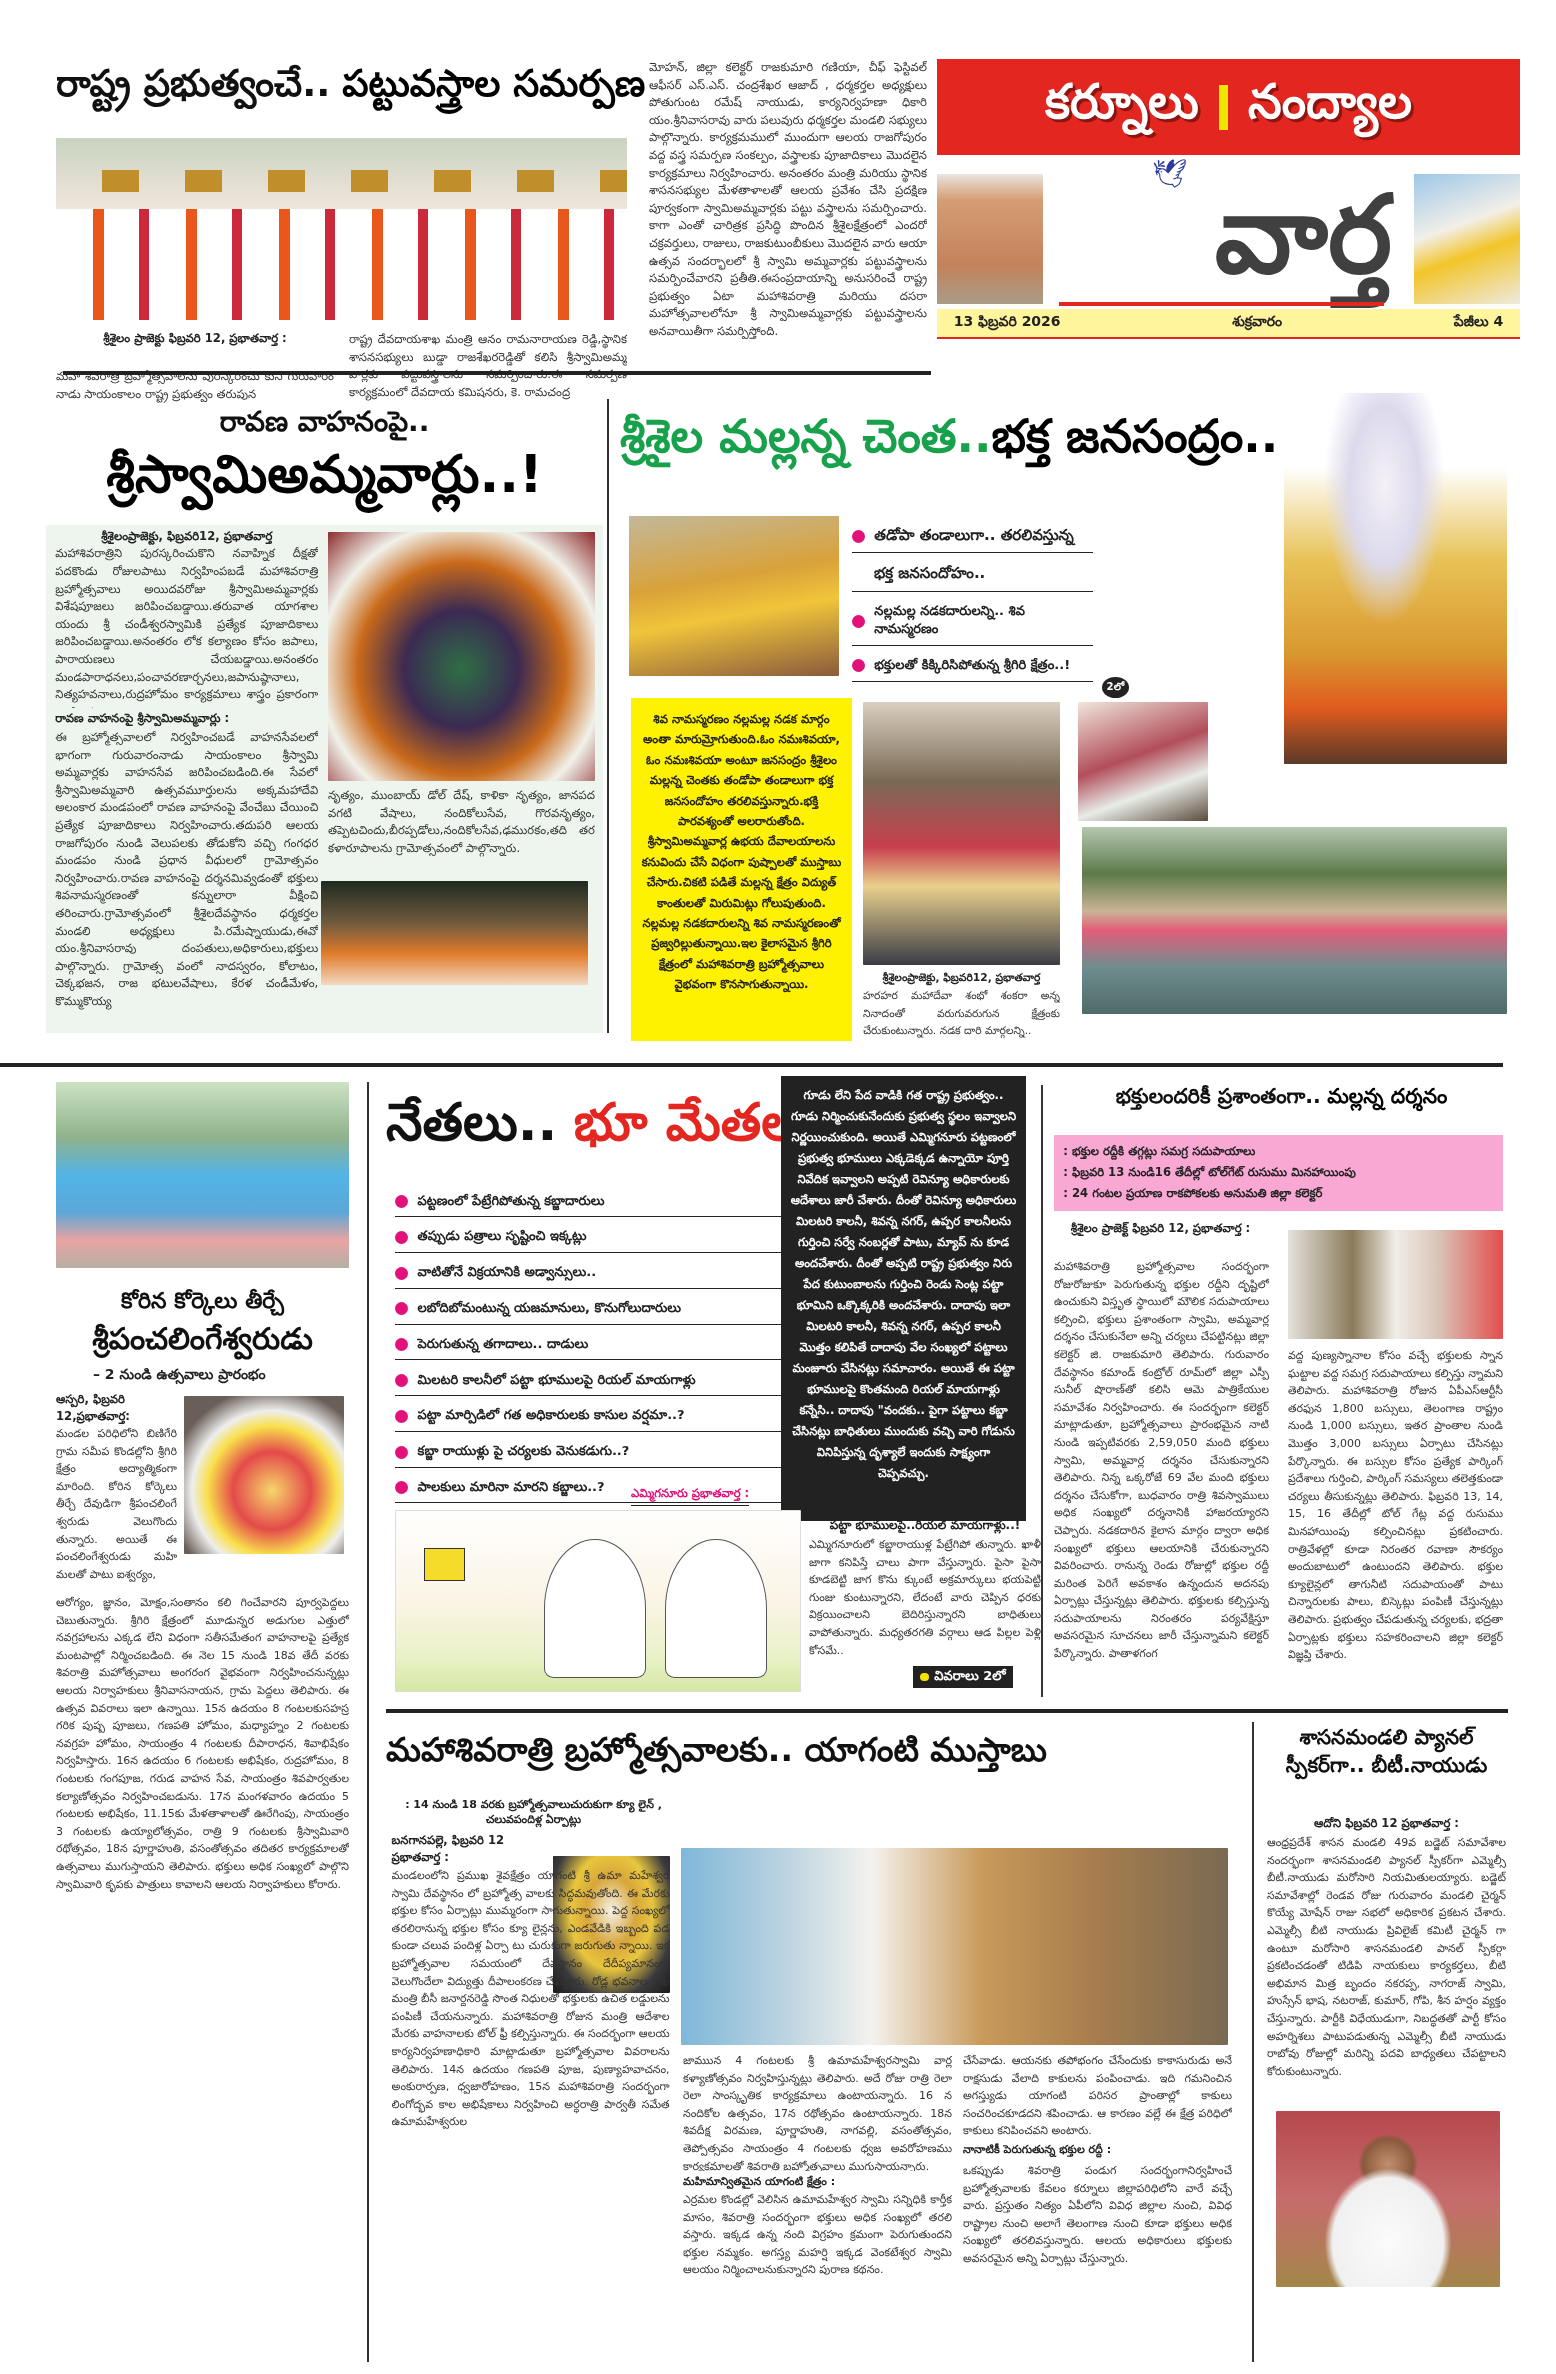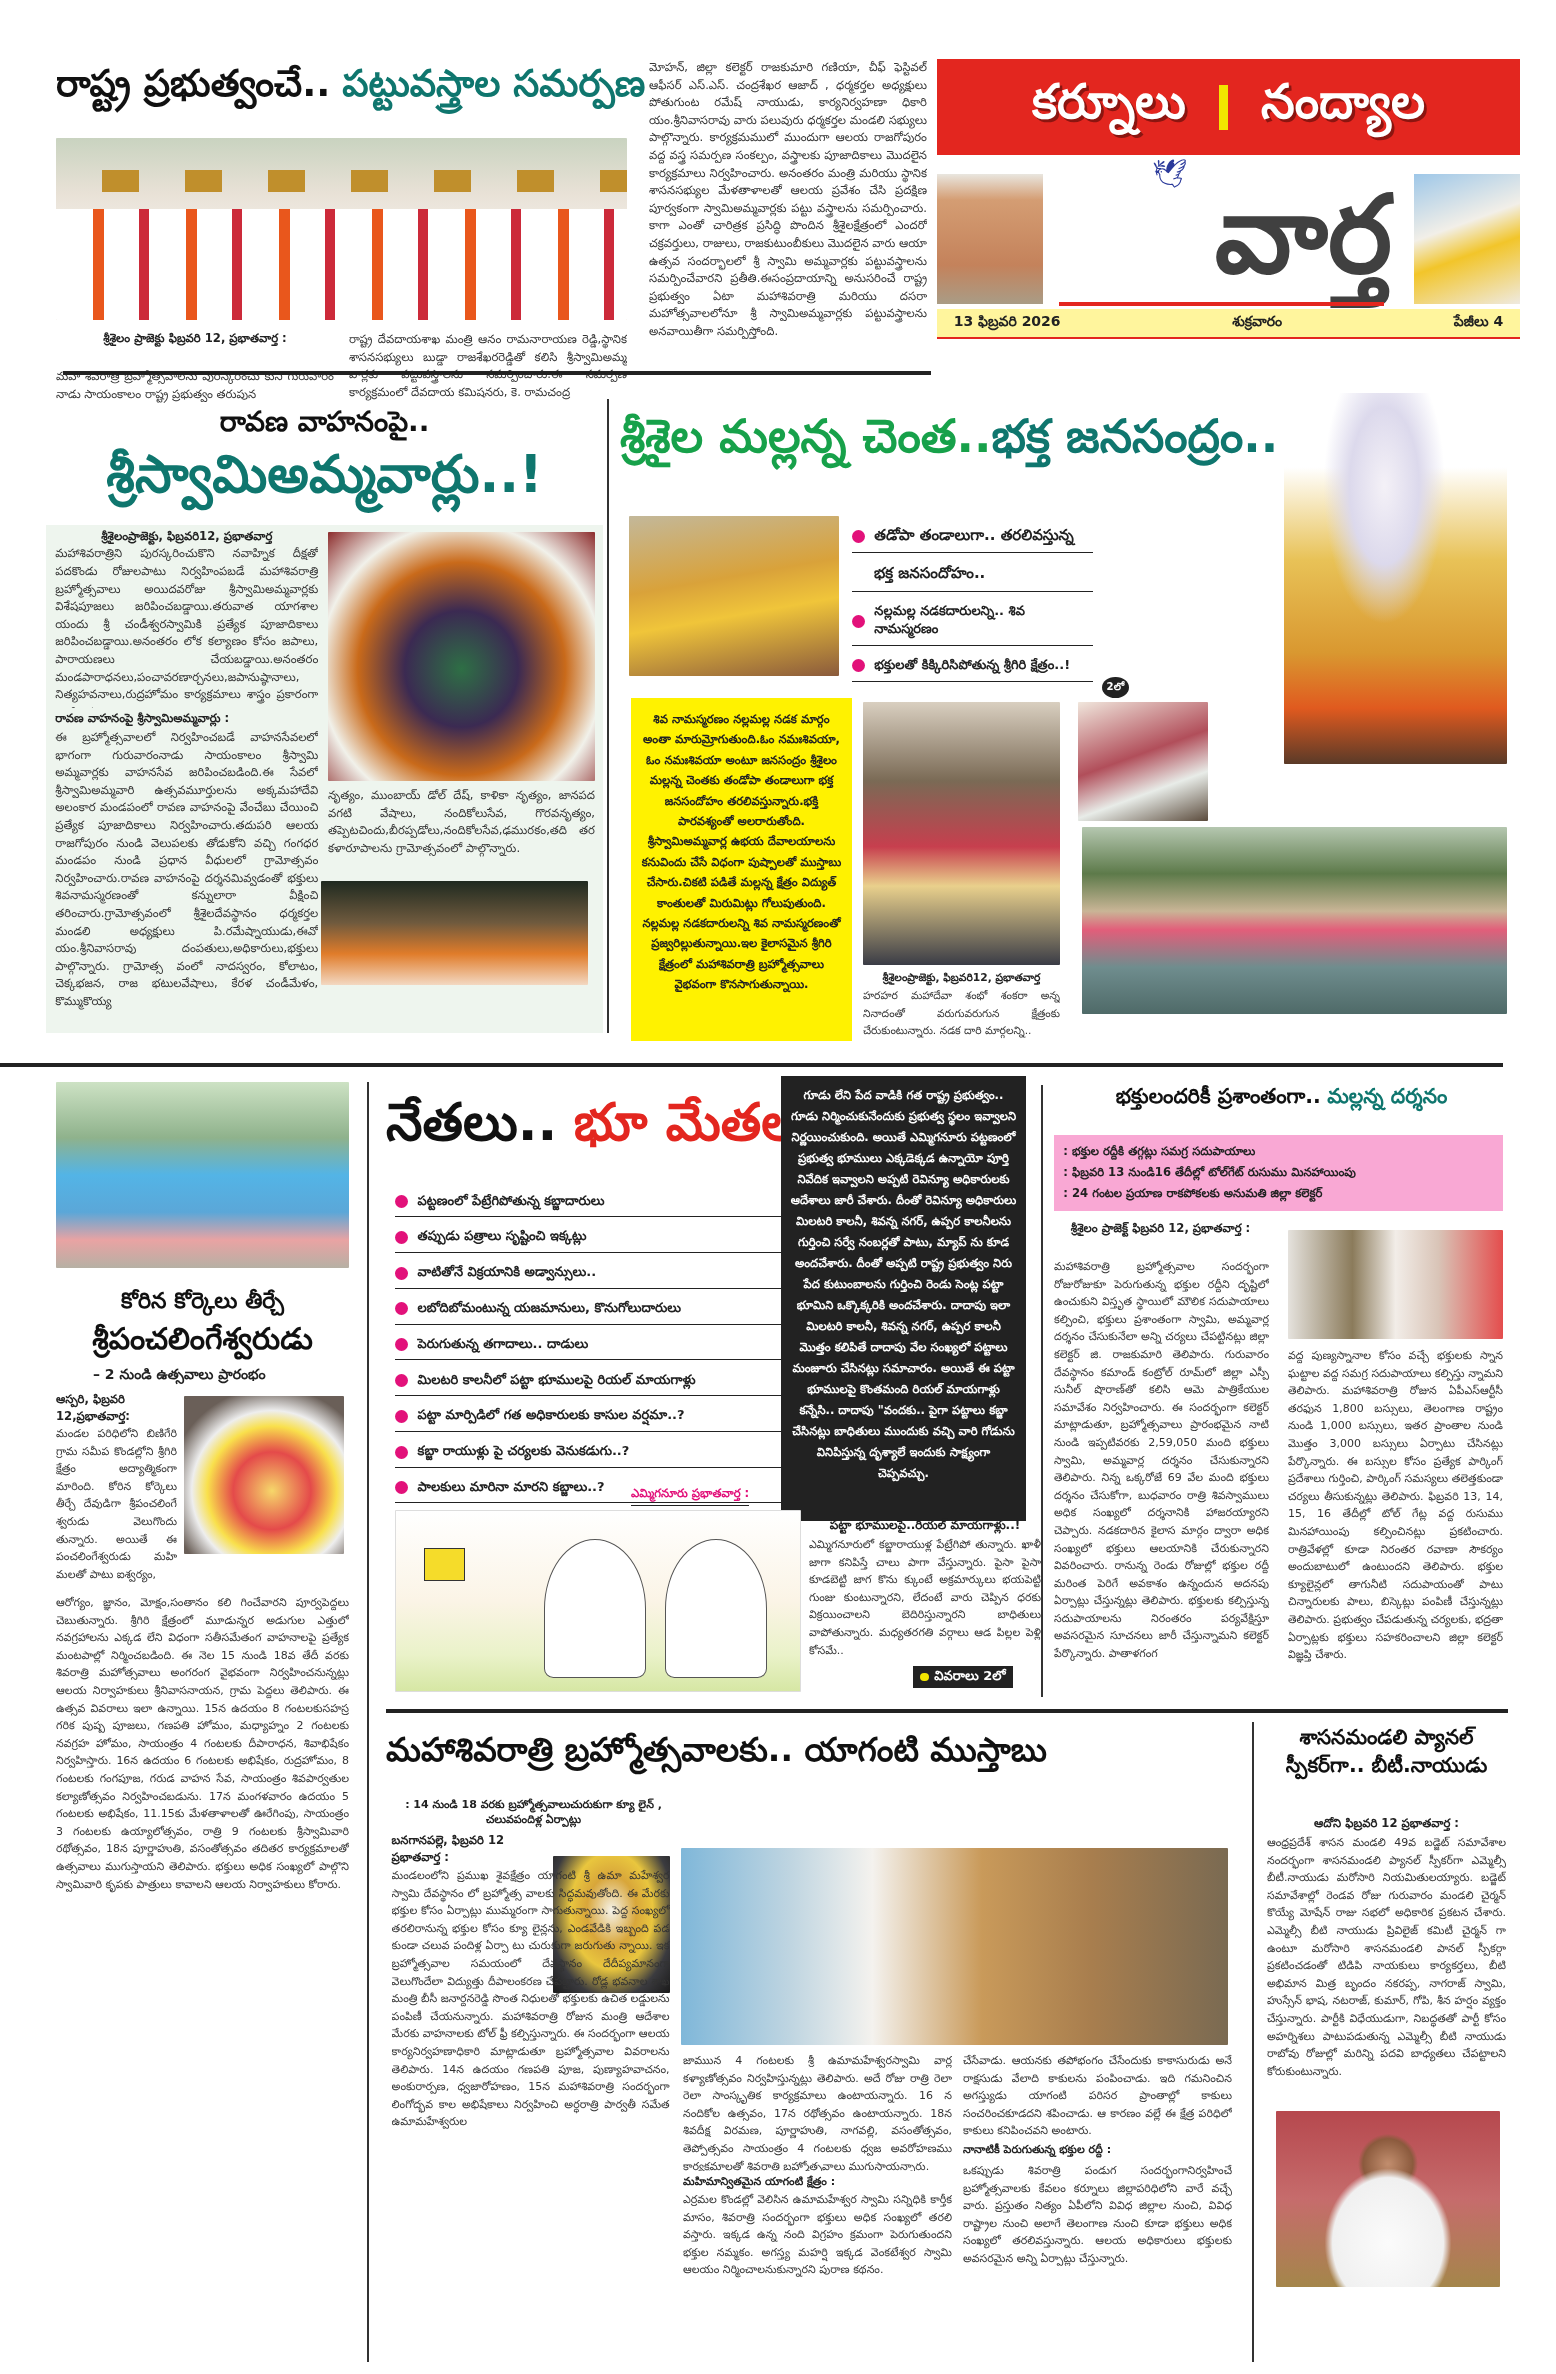--- a/index.html
+++ b/index.html
@@ -7,21 +7,21 @@
   body{font-family:"DejaVu Sans",sans-serif;color:#222;position:relative}
   .abs{position:absolute}
   .body-text{font-size:11.6px;line-height:17.6px;text-align:justify;color:#333;overflow:hidden}
   .rule{position:absolute;background:#222;height:3.7px}
   .vrule{position:absolute;background:#333;width:1.9px}
   .photo{position:absolute;border-radius:0.9px;overflow:hidden}
   .dateline{font-weight:bold;font-size:11.6px;text-align:center;color:#222}
   .bullet-row{display:flex;align-items:center;gap:9.3px;font-size:15px;font-weight:bold;padding:5.6px 0;border-bottom:1.9px solid #222;margin-bottom:5.6px}
   .dot{width:13px;height:13px;border-radius:50%;background:#e2117a;flex:0 0 13px}
   .h-black{color:#111;font-weight:bold}
-  .h-pink{color:#0f766e;font-weight:bold}
+  .h-pink{color:#000000;font-weight:bold}
   .h-green{color:#17a14a;font-weight:bold}
   .h-red{color:#e3261f;font-weight:bold}
 </style>
 </head>
 <body>
 
 <div class="abs" style="left:56px;top:56px;width:575px;height:352px">
   <div style="font-size:37px;white-space:nowrap;line-height:56px">
     <span class="h-black">రాష్ట్ర ప్రభుత్వంచే..</span>
     <span class="h-pink">పట్టువస్త్రాల సమర్పణ</span>
@@ -31,21 +31,21 @@
     <div style="position:absolute;left:0;right:0;top:32px;height:22px;background:repeating-linear-gradient(90deg,transparent 0 46px,#c08f2c 46px 83px)"></div>
   </div>
   <div class="dateline" style="position:absolute;left:37px;top:275px;width:204px">శ్రీశైలం ప్రాజెక్టు ఫిబ్రవరి 12, ప్రభాతవార్త :</div>
   <div class="body-text" style="position:absolute;left:0;top:312px;width:278px;height:37px">మహా శివరాత్రి బ్రహ్మోత్సవాలను పురస్కరించు కుని గురువారం నాడు సాయంకాలం రాష్ట్ర ప్రభుత్వం తరుపున</div>
   <div class="body-text" style="position:absolute;left:293px;top:275px;width:278px;height:74px">రాష్ట్ర దేవదాయశాఖ మంత్రి ఆనం రామనారాయణ రెడ్డి,స్థానిక శాసనసభ్యులు బుడ్డా రాజశేఖరరెడ్డితో కలిసి శ్రీస్వామిఅమ్మ వార్లకు పట్టువస్త్రాలను సమర్పించారు.ఈ సమర్పణ కార్యక్రమంలో దేవదాయ కమిషనరు, కె. రామచంద్ర</div>
 </div>
 <div class="body-text" style="left:649px;top:59px;width:278px;height:299px;position:absolute">మోహన్, జిల్లా కలెక్టర్ రాజకుమారి గణియా, చీఫ్ ఫెస్టివల్ ఆఫీసర్ ఎస్.ఎస్. చంద్రశేఖర ఆజాద్ , ధర్మకర్తల అధ్యక్షులు పోతుగుంట రమేష్ నాయుడు, కార్యనిర్వహణా ధికారి యం.శ్రీనివాసరావు వారు పలువురు ధర్మకర్తల మండలి సభ్యులు పాల్గొన్నారు. కార్యక్రమములో ముందుగా ఆలయ రాజగోపురం వద్ద వస్త్ర సమర్పణ సంకల్పం, వస్త్రాలకు పూజాదికాలు మొదలైన కార్యక్రమాలు నిర్వహించారు. అనంతరం మంత్రి మరియు స్థానిక శాసనసభ్యుల మేళతాళాలతో ఆలయ ప్రవేశం చేసి ప్రదక్షిణ పూర్వకంగా స్వామిఅమ్మవార్లకు పట్టు వస్త్రాలను సమర్పించారు. కాగా ఎంతో చారిత్రక ప్రసిద్ధి పొందిన శ్రీశైలక్షేత్రంలో ఎందరో చక్రవర్తులు, రాజులు, రాజకుటుంబీకులు మొదలైన వారు ఆయా ఉత్సవ సందర్భాలలో శ్రీ స్వామి అమ్మవార్లకు పట్టువస్త్రాలను సమర్పించేవారని ప్రతీతి.ఈసంప్రదాయాన్ని అనుసరించే రాష్ట్ర ప్రభుత్వం ఏటా మహాశివరాత్రి మరియు దసరా మహోత్సవాలలోనూ శ్రీ స్వామిఅమ్మవార్లకు పట్టువస్త్రాలను అనవాయితీగా సమర్పిస్తోంది.</div>
 <div class="rule" style="left:63px;top:371px;width:868px"></div>
 
 <div class="abs" style="left:937px;top:59px;width:583px;height:280px">
-  <div style="position:absolute;left:0;top:0;width:583px;height:96px;background:#e3261f;display:flex;align-items:center;justify-content:center;gap:33px">
+  <div style="position:absolute;left:0;top:0;width:583px;height:96px;background:#e3261f;display:flex;align-items:center;justify-content:center;gap:20px">
     <span style="color:#fff;font-size:48px;font-weight:bold;text-shadow:2.8px 2.8px 0 #8b1510">కర్నూలు</span>
     <span style="display:inline-block;width:9.3px;height:45px;background:#f2e500"></span>
     <span style="color:#fff;font-size:48px;font-weight:bold;text-shadow:2.8px 2.8px 0 #8b1510">నంద్యాల</span>
   </div>
   <div style="position:absolute;left:0;top:115px;width:106px;height:130px;background:linear-gradient(180deg,#e9e6df 0%,#d49d73 20%,#c4825b 70%,#a99c86 100%)"></div>
   <div style="position:absolute;left:215px;top:98px;font-size:28px;color:#2b3a9b">🕊</div>
   <div style="position:absolute;left:121px;top:111px;width:334px;height:130px;color:#404040;font-size:108px;font-weight:bold;text-align:right;line-height:130px">వార్త</div>
   <div style="position:absolute;left:122px;top:243px;width:325px;height:3.7px;background:#e3261f"></div>
   <div style="position:absolute;left:477px;top:115px;width:106px;height:130px;background:linear-gradient(160deg,#9ec7e8 0%,#f2efe8 40%,#f2c52a 60%,#efeae0 100%)"></div>
   <div style="position:absolute;left:0;top:250px;width:583px;height:30px;background:#fff59d;border-bottom:2.8px solid #e3261f;display:flex;justify-content:space-between;align-items:center;padding:0 16.7px;font-weight:bold;font-size:14px">

